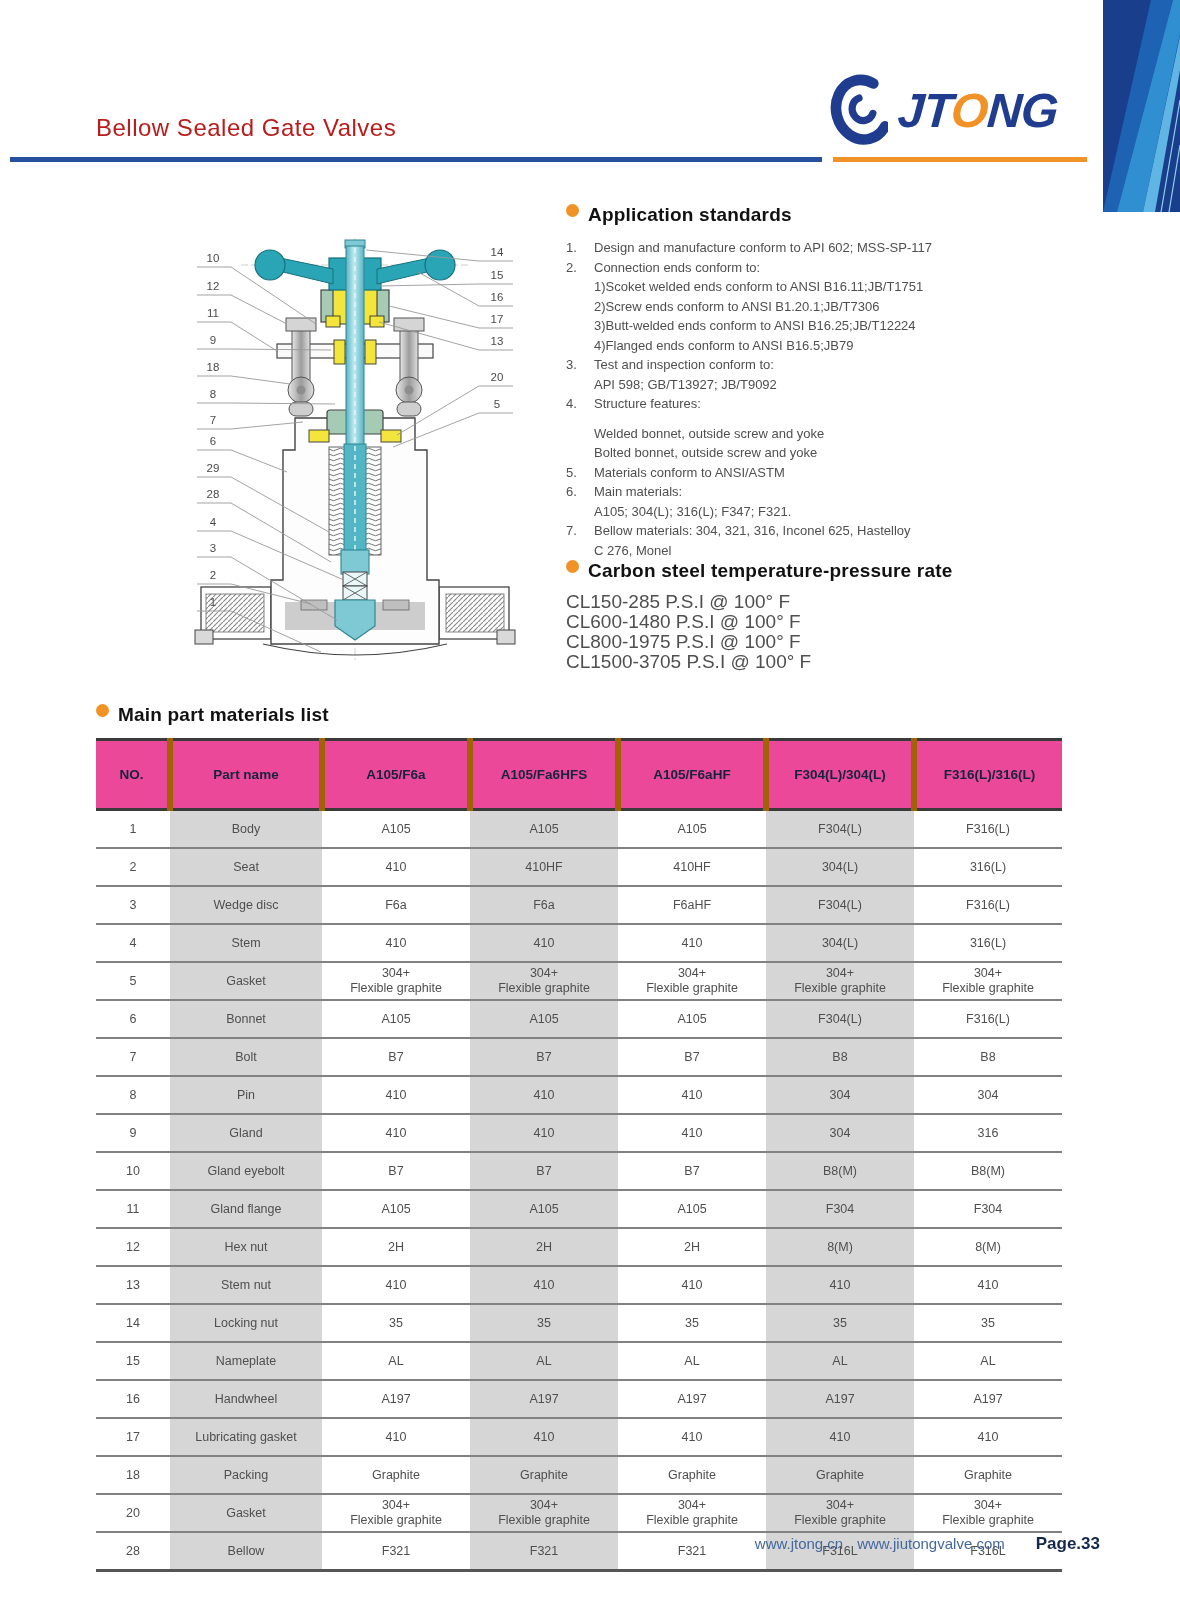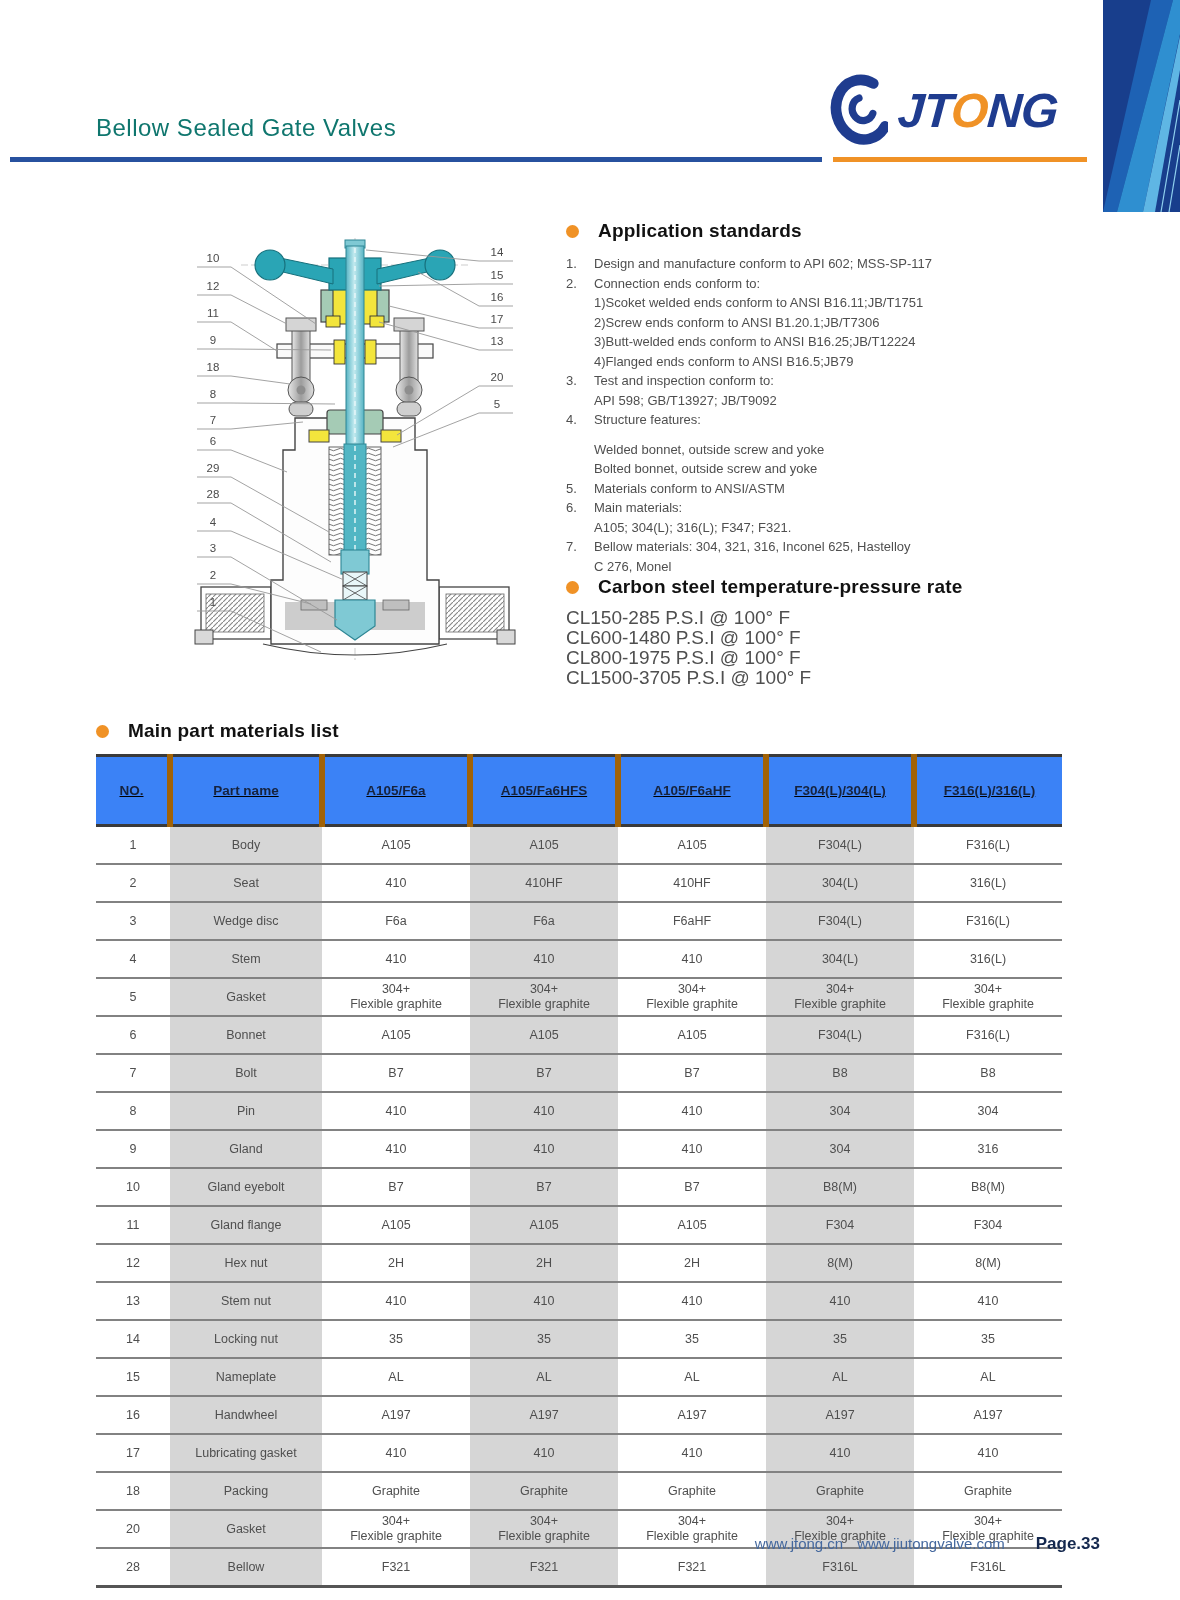--- a/index.html
+++ b/index.html
@@ -3,52 +3,52 @@
 <meta charset="utf-8">
 <style>
   html,body { margin:0; padding:0; background:#e8e8e8; }
   #page {
     position:relative; width:1180px; height:1600px; margin:0 auto;
     background:#ffffff; overflow:hidden;
     font-family:"Liberation Sans", sans-serif;
   }
 
   
-  .page-title { position:absolute; left:96px; top:114px; font-size:24px; color:#0f766e; letter-spacing:0.5px; }
+  .page-title { position:absolute; left:96px; top:114px; font-size:24px; color:#b91c1c; letter-spacing:0.5px; }
   .rule-blue   { position:absolute; left:10px;  top:157px; width:812px; height:5px; background:#27519f; }
   .rule-orange { position:absolute; left:833px; top:157px; width:254px; height:5px; background:#f09226; }
   .decor { position:absolute; right:0; top:0; }
 
   .logo { position:absolute; left:830px; top:70px; display:flex; align-items:center; gap:10px; }
   .logo-text { font-size:48px; font-weight:bold; font-style:italic; color:#1f3c8f; letter-spacing:-1px; transform:skewX(-4deg); }
   .logo-text .o { color:#f09226; }
 
   
   .diagram { position:absolute; left:183px; top:232px; }
   svg text.cl { font-family:"Liberation Sans",sans-serif; font-size:11.5px; fill:#4a4a4a; text-anchor:middle; }
 
   
-  .section-head { display:flex; align-items:center; gap:19px;margin-top:16px; }
+  .section-head { display:flex; align-items:flex-start; gap:9px; }
   .bullet { width:13px; height:13px; border-radius:50%; background:#f09226; flex:none; }
   .section-title { font-size:19px; font-weight:bold; color:#111111; letter-spacing:0.2px; }
 
   .standards { position:absolute; left:566px; top:204px; width:600px; }
   .std-lines { margin-top:12px; }
   .std-line { display:flex; font-size:13px; color:#4f4f4f; line-height:19.5px; }
   .std-line[data-gap="1"] { margin-top:10px; }
   .std-num { width:28px; flex:none; }
 
   .pressure { position:absolute; left:566px; top:560px; width:500px; }
   .pr-lines { margin-top:10px; }
   .pr-line { font-size:19px; color:#4f4f4f; line-height:20px; }
 
   
   .materials { position:absolute; left:96px; top:704px; width:966px; }
   table { width:966px; border-collapse:collapse; table-layout:fixed; margin-top:12px; }
-  thead tr { background:#3b82f6; height:70px;text-decoration:underline; }
+  thead tr { background:#ec4899; height:70px; }
   thead td {
     border-top:3px solid #3a3a3a; border-bottom:3px solid #3a3a3a;
     border-left:6px solid #a16207;
     font-weight:bold; font-size:13.5px; color:#16233e; text-align:center;
   }
   thead td:first-child { border-left:none; }
   tbody td {
     height:32px; text-align:center; font-size:12.5px; color:#4f4f4f;
     border-bottom:2px solid #828282; white-space:pre-line; line-height:15px;
     padding:2px 0;

